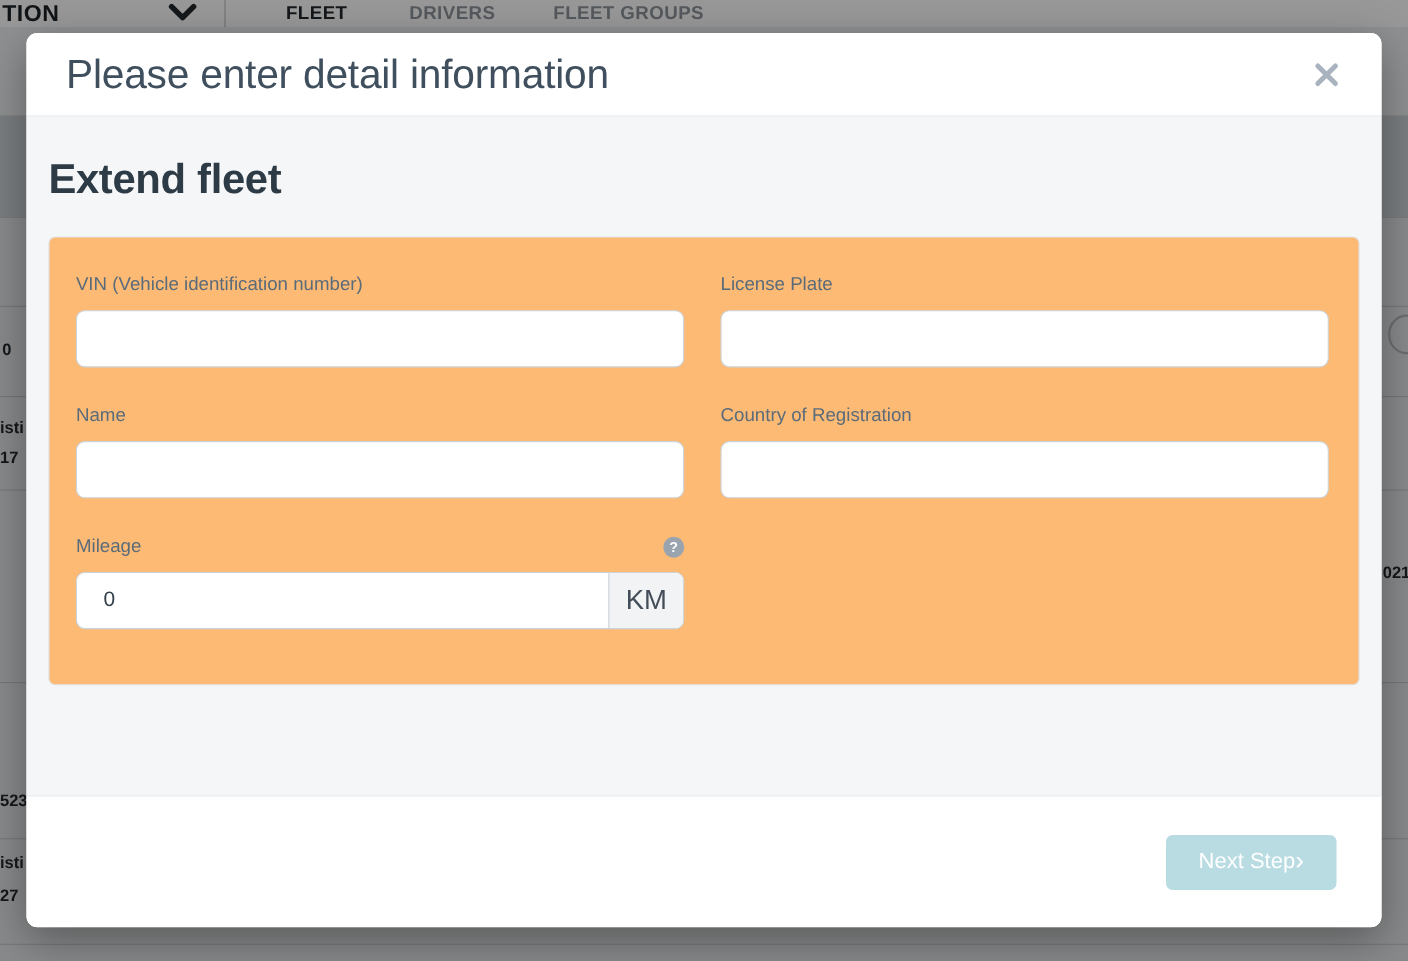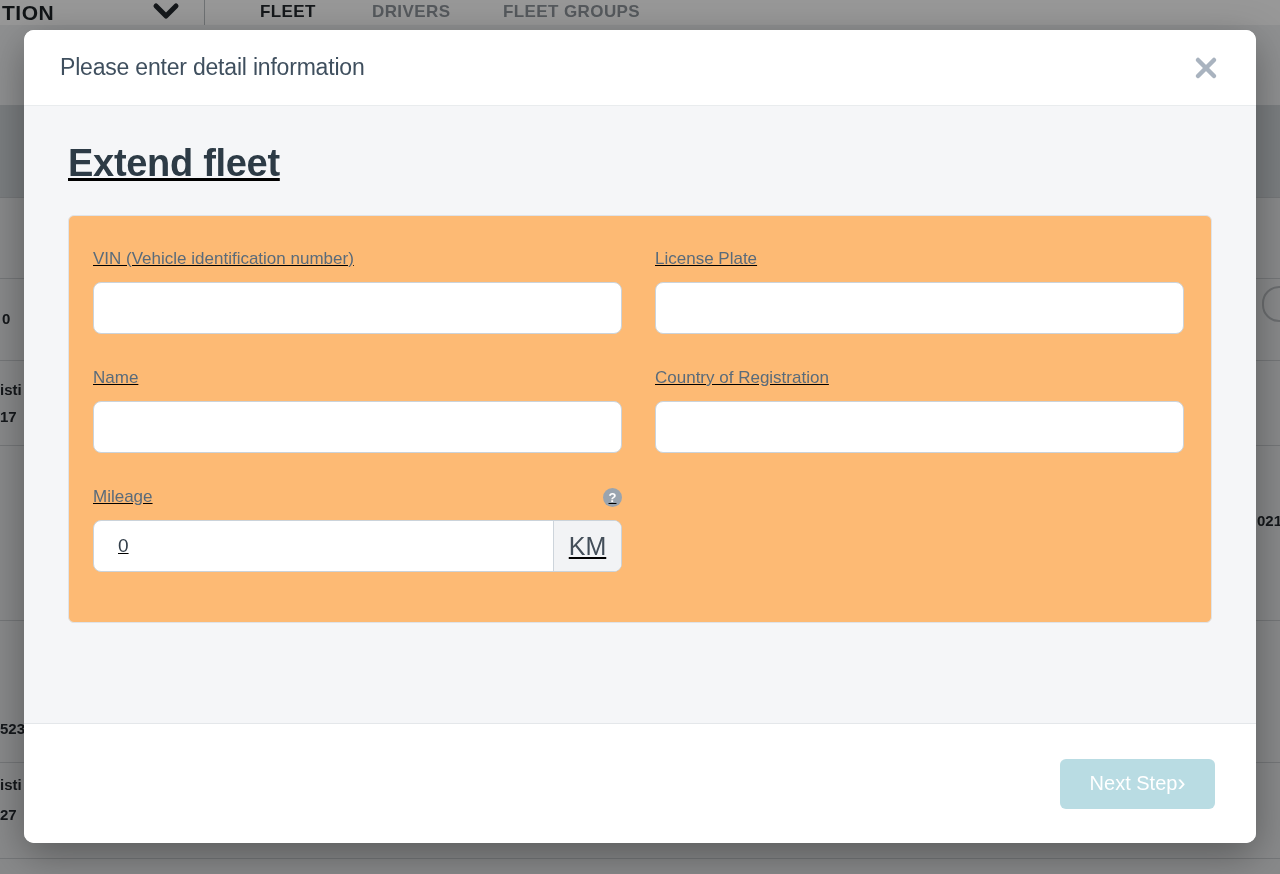--- a/index.html
+++ b/index.html
@@ -20,24 +20,24 @@
   .bg-row-divider { position:absolute; left:0; width:100%; height:1px; background:#c3c7ca; }
   .frag { position:absolute; font-size:15px; font-weight:700; color:#23282d; }
   .bg-pill { position:absolute; left:1262px; top:286px; width:34px; height:36px; border:2px solid #b4b8bb; border-radius:18px; }
 
   
   .overlay { position:absolute; inset:0; background:rgba(0,0,0,0.40); }
 
   
   .modal { position:absolute; left:24px; top:30px; width:1232px; height:813px; background:#ffffff; border-radius:10px; box-shadow:0 12px 40px rgba(0,0,0,.35); display:flex; flex-direction:column; overflow:hidden; }
   .modal-header { height:75px; flex:0 0 75px; display:flex; align-items:center; justify-content:space-between; padding:0 30px 0 36px; background:#fff; }
-  .modal-title { font-size:23px; font-weight:300; color:#3f4f5e; letter-spacing:-.2px; }
+  .modal-title { font-size:37px; font-weight:300; color:#3f4f5e; letter-spacing:-.2px; }
   .close-btn { width:40px; height:40px; display:flex; align-items:center; justify-content:center; cursor:pointer; }
 
-  .modal-body { flex:1; background:#f5f6f8; border-top:1px solid #e9ecee; padding:0 44px;text-decoration:underline; }
+  .modal-body { flex:1; background:#f5f6f8; border-top:1px solid #e9ecee; padding:0 20px; }
   .modal-heading { font-size:38px; font-weight:700; color:#2d3b46; margin-top:36px; letter-spacing:-.3px; }
 
   .form-card { margin-top:30px; background:#fdba74; border:1px solid #dfe3e8; border-radius:6px; padding:33px 27px 50px 24px; }
   .form-grid { display:grid; grid-template-columns:1fr 1fr; column-gap:33px; row-gap:34px; }
   .field {}
   .field-label-row { display:flex; align-items:center; justify-content:space-between; margin-bottom:13px; height:20px; }
   .field-label { font-size:17px; color:#5a6b7a; }
   .text-input { width:100%; height:52px; border:1px solid #cbd3da; border-radius:8px; background:#fff; font-family:"Liberation Sans",sans-serif; font-size:19px; color:#3b4650; padding:0 24px; outline:none; }
   .text-input:disabled { background:#ecedef; border-color:#c6ced5; color:#3e4954; }
   .input-group { display:flex; height:52px; border:1px solid #cbd3da; border-radius:8px; background:#fff; overflow:hidden; }

